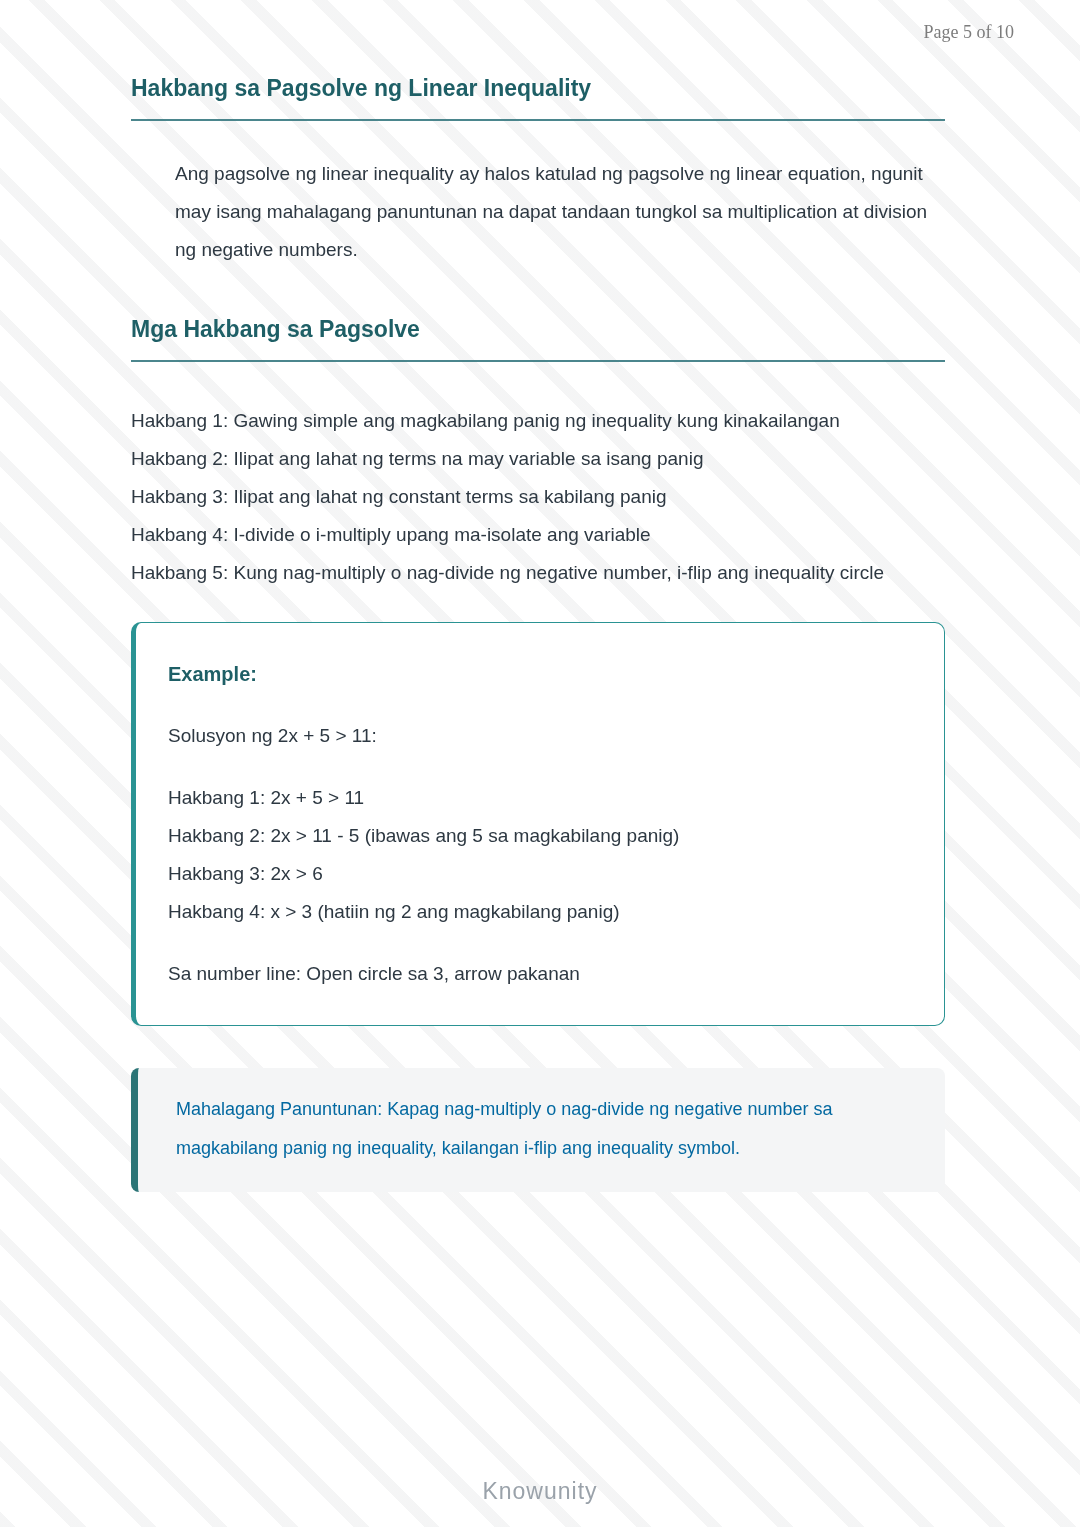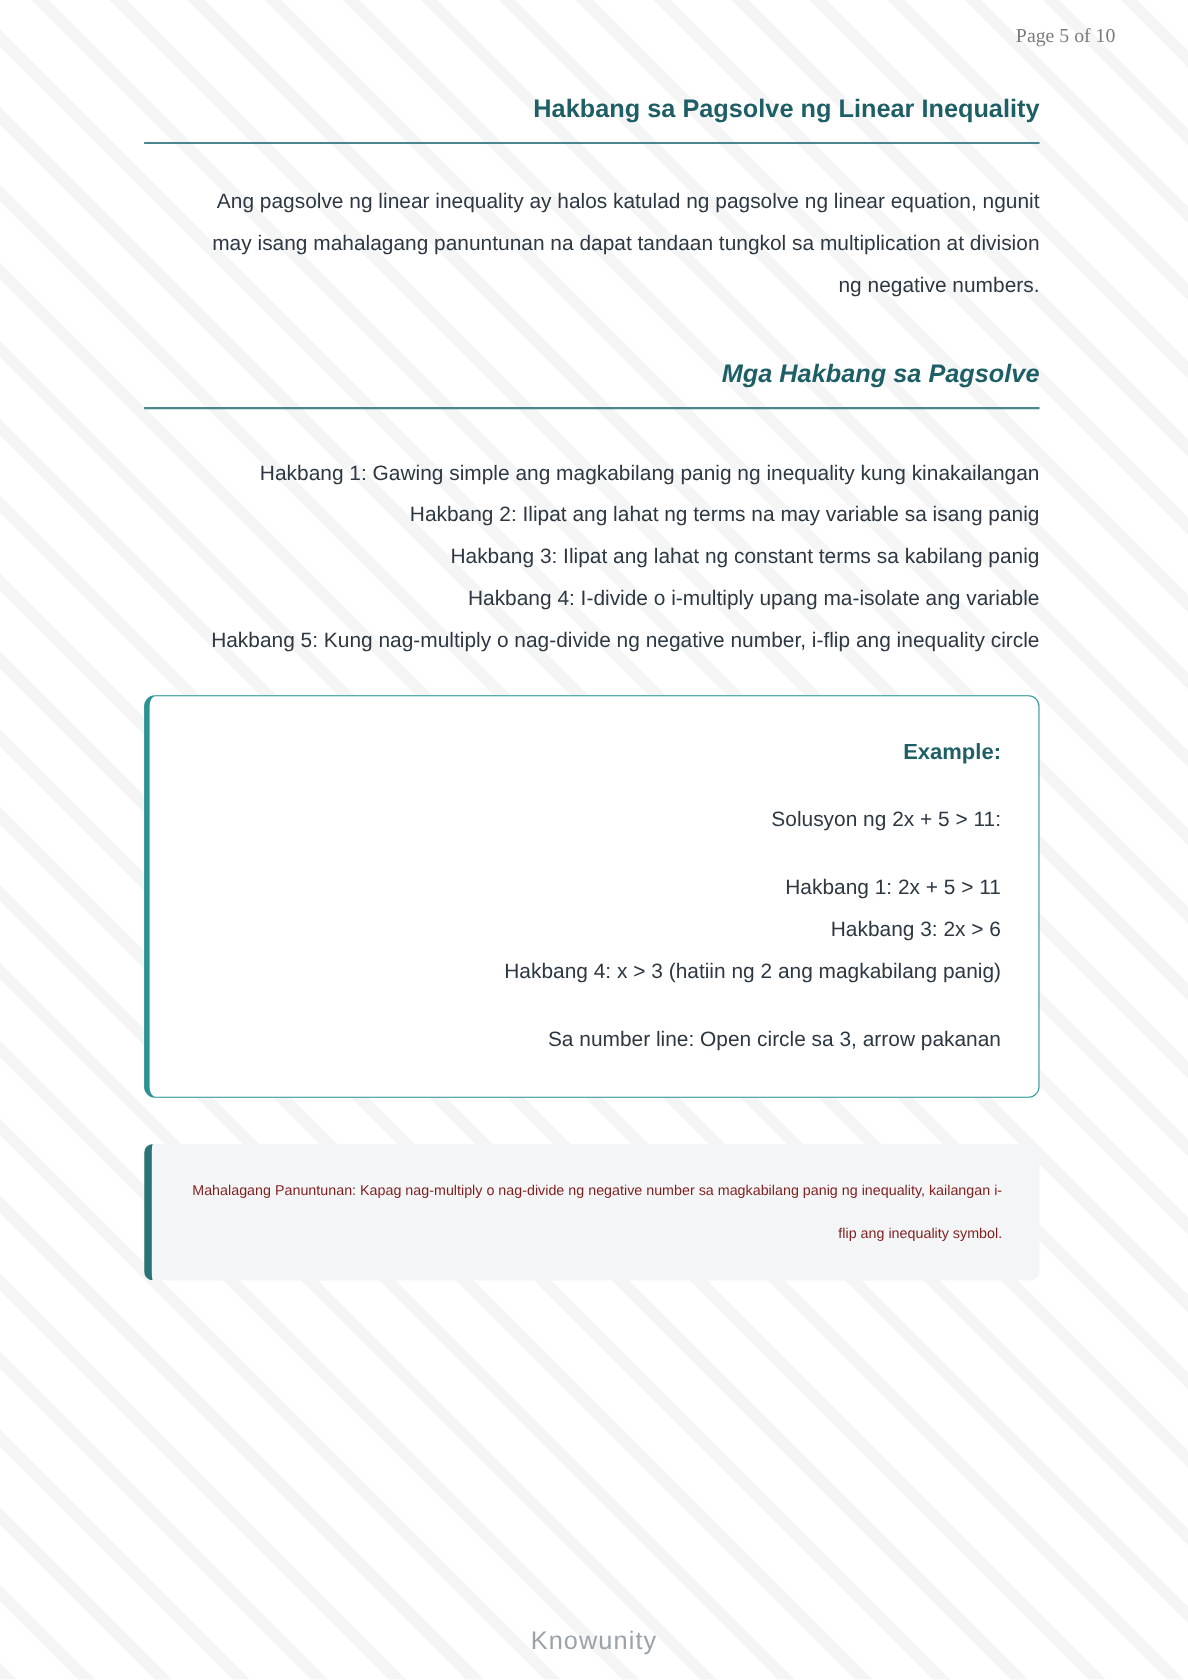--- a/index.html
+++ b/index.html
@@ -28,23 +28,22 @@
     position: absolute;
     top: 22px;
     right: 66px;
     font-family: "Liberation Serif", serif;
     font-size: 18px;
     color: #7c7c7c;
   }
   .content {
     position: absolute;
     left: 131px;
-    top: 84px;
+    top: 74px;
     width: 814px;
-    text-align: right;
   }
   .section-title {
     color: #1e5f66;
     font-size: 23px;
     font-weight: bold;
     line-height: 28px;
     margin: 0;
   }
   .rule {
     height: 0;
@@ -52,21 +51,20 @@
     margin-top: 17px;
   }
   .body-par {
     font-size: 19px;
     line-height: 38px;
     margin-top: 34px;
     margin-left: 44px;
   }
   .subsection {
     margin-top: 46px;
-    font-style: italic;
   }
   .steps {
     margin-top: 40px;
     font-size: 19px;
     line-height: 38px;
   }
   .example-box {
     margin-top: 30px;
     background: #ffffff;
     border: 1.5px solid #2a9393;
@@ -88,24 +86,24 @@
     margin-top: 24px;
   }
   .example-note {
     margin-top: 24px;
   }
   .callout-box {
     margin-top: 42px;
     background: #f4f5f6;
     border-left: 7px solid #2b7476;
     border-radius: 8px;
-    padding: 22px 34px 24px 28px;
-    font-size: 13px;
+    padding: 22px 34px 24px 38px;
+    font-size: 18px;
     line-height: 39px;
-    color: #7f1d1d;
+    color: #0369a1;
   }
   .footer-brand {
     position: absolute;
     left: 0;
     width: 100%;
     bottom: 22px;
     text-align: center;
     font-size: 23px;
     letter-spacing: 1px;
     color: #9aa2aa;
@@ -136,20 +134,21 @@
       <div>Hakbang 3: Ilipat ang lahat ng constant terms sa kabilang panig</div>
       <div>Hakbang 4: I-divide o i-multiply upang ma-isolate ang variable</div>
       <div>Hakbang 5: Kung nag-multiply o nag-divide ng negative number, i-flip ang inequality circle</div>
     </div>
 
     <div class="example-box">
       <div class="example-label">Example:</div>
       <div class="example-intro">Solusyon ng 2x + 5 &gt; 11:</div>
       <div class="example-steps">
         <div>Hakbang 1: 2x + 5 &gt; 11</div>
+        <div>Hakbang 2: 2x &gt; 11 - 5 (ibawas ang 5 sa magkabilang panig)</div>
         <div>Hakbang 3: 2x &gt; 6</div>
         <div>Hakbang 4: x &gt; 3 (hatiin ng 2 ang magkabilang panig)</div>
       </div>
       <div class="example-note">Sa number line: Open circle sa 3, arrow pakanan</div>
     </div>
 
     <div class="callout-box">
       <div>Mahalagang Panuntunan: Kapag nag-multiply o nag-divide ng negative number sa magkabilang panig ng inequality, kailangan i-flip ang inequality symbol.</div>
     </div>
 

